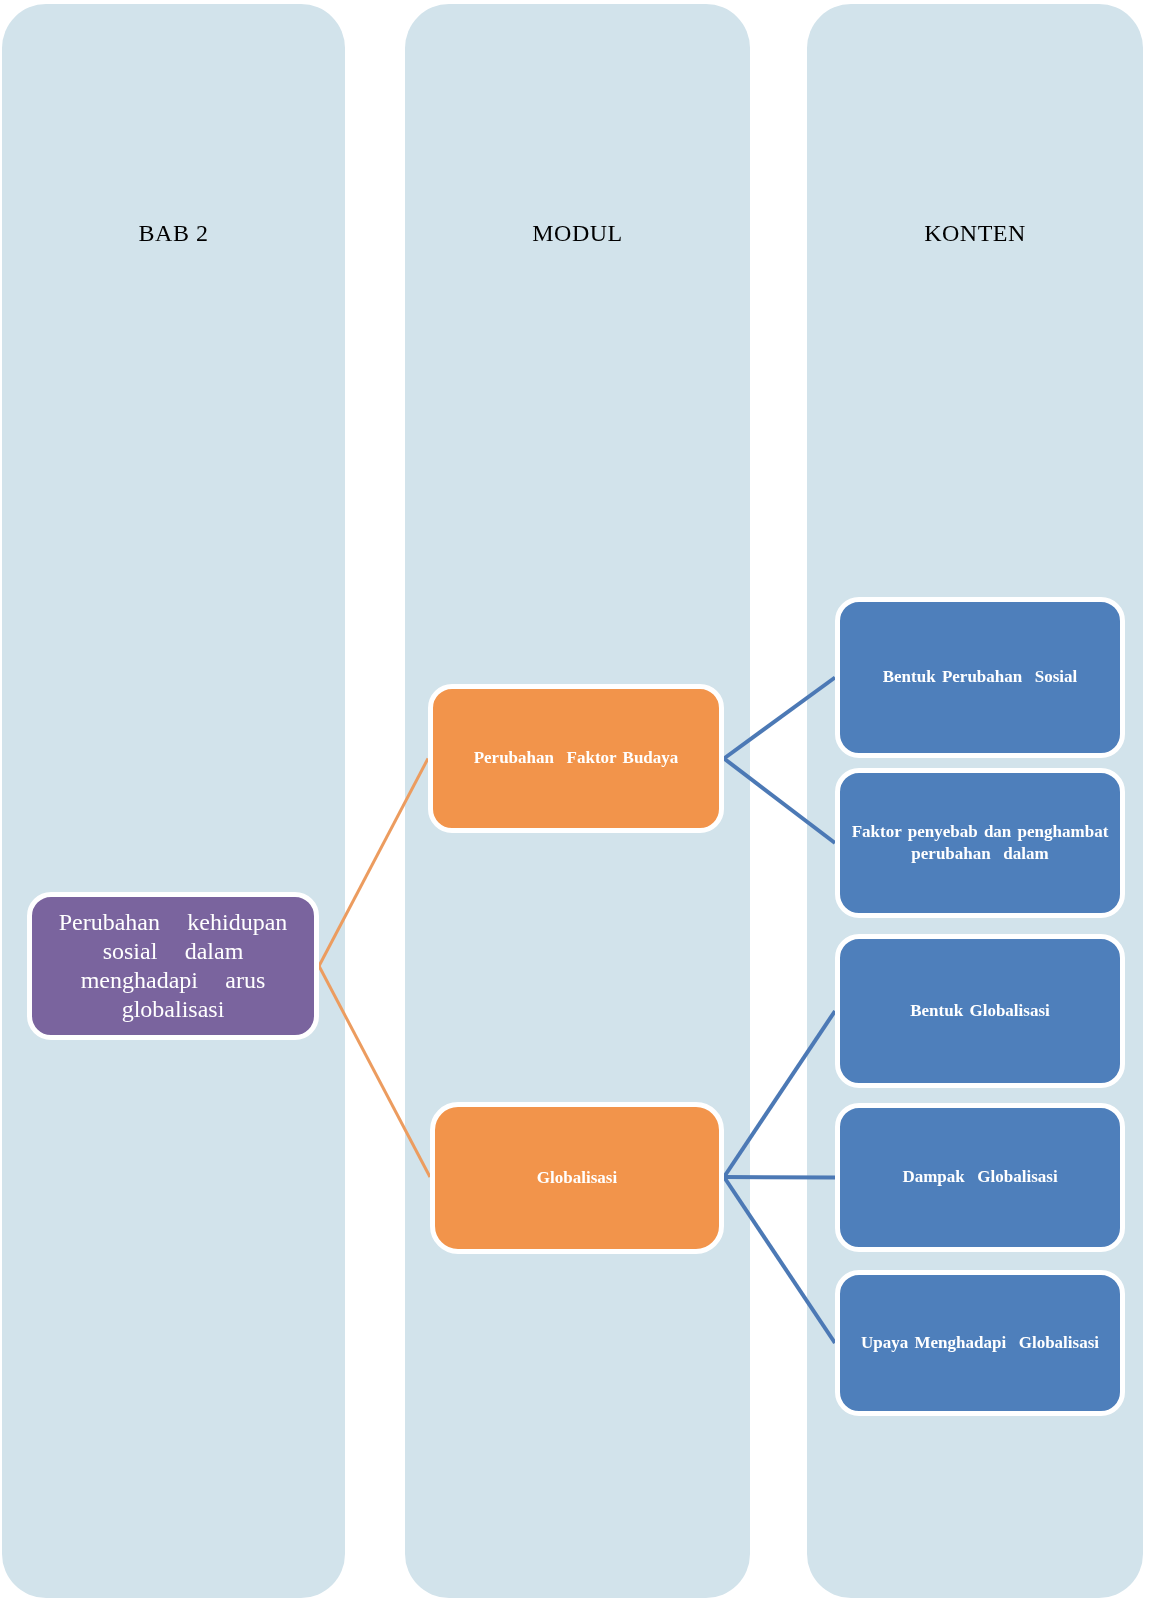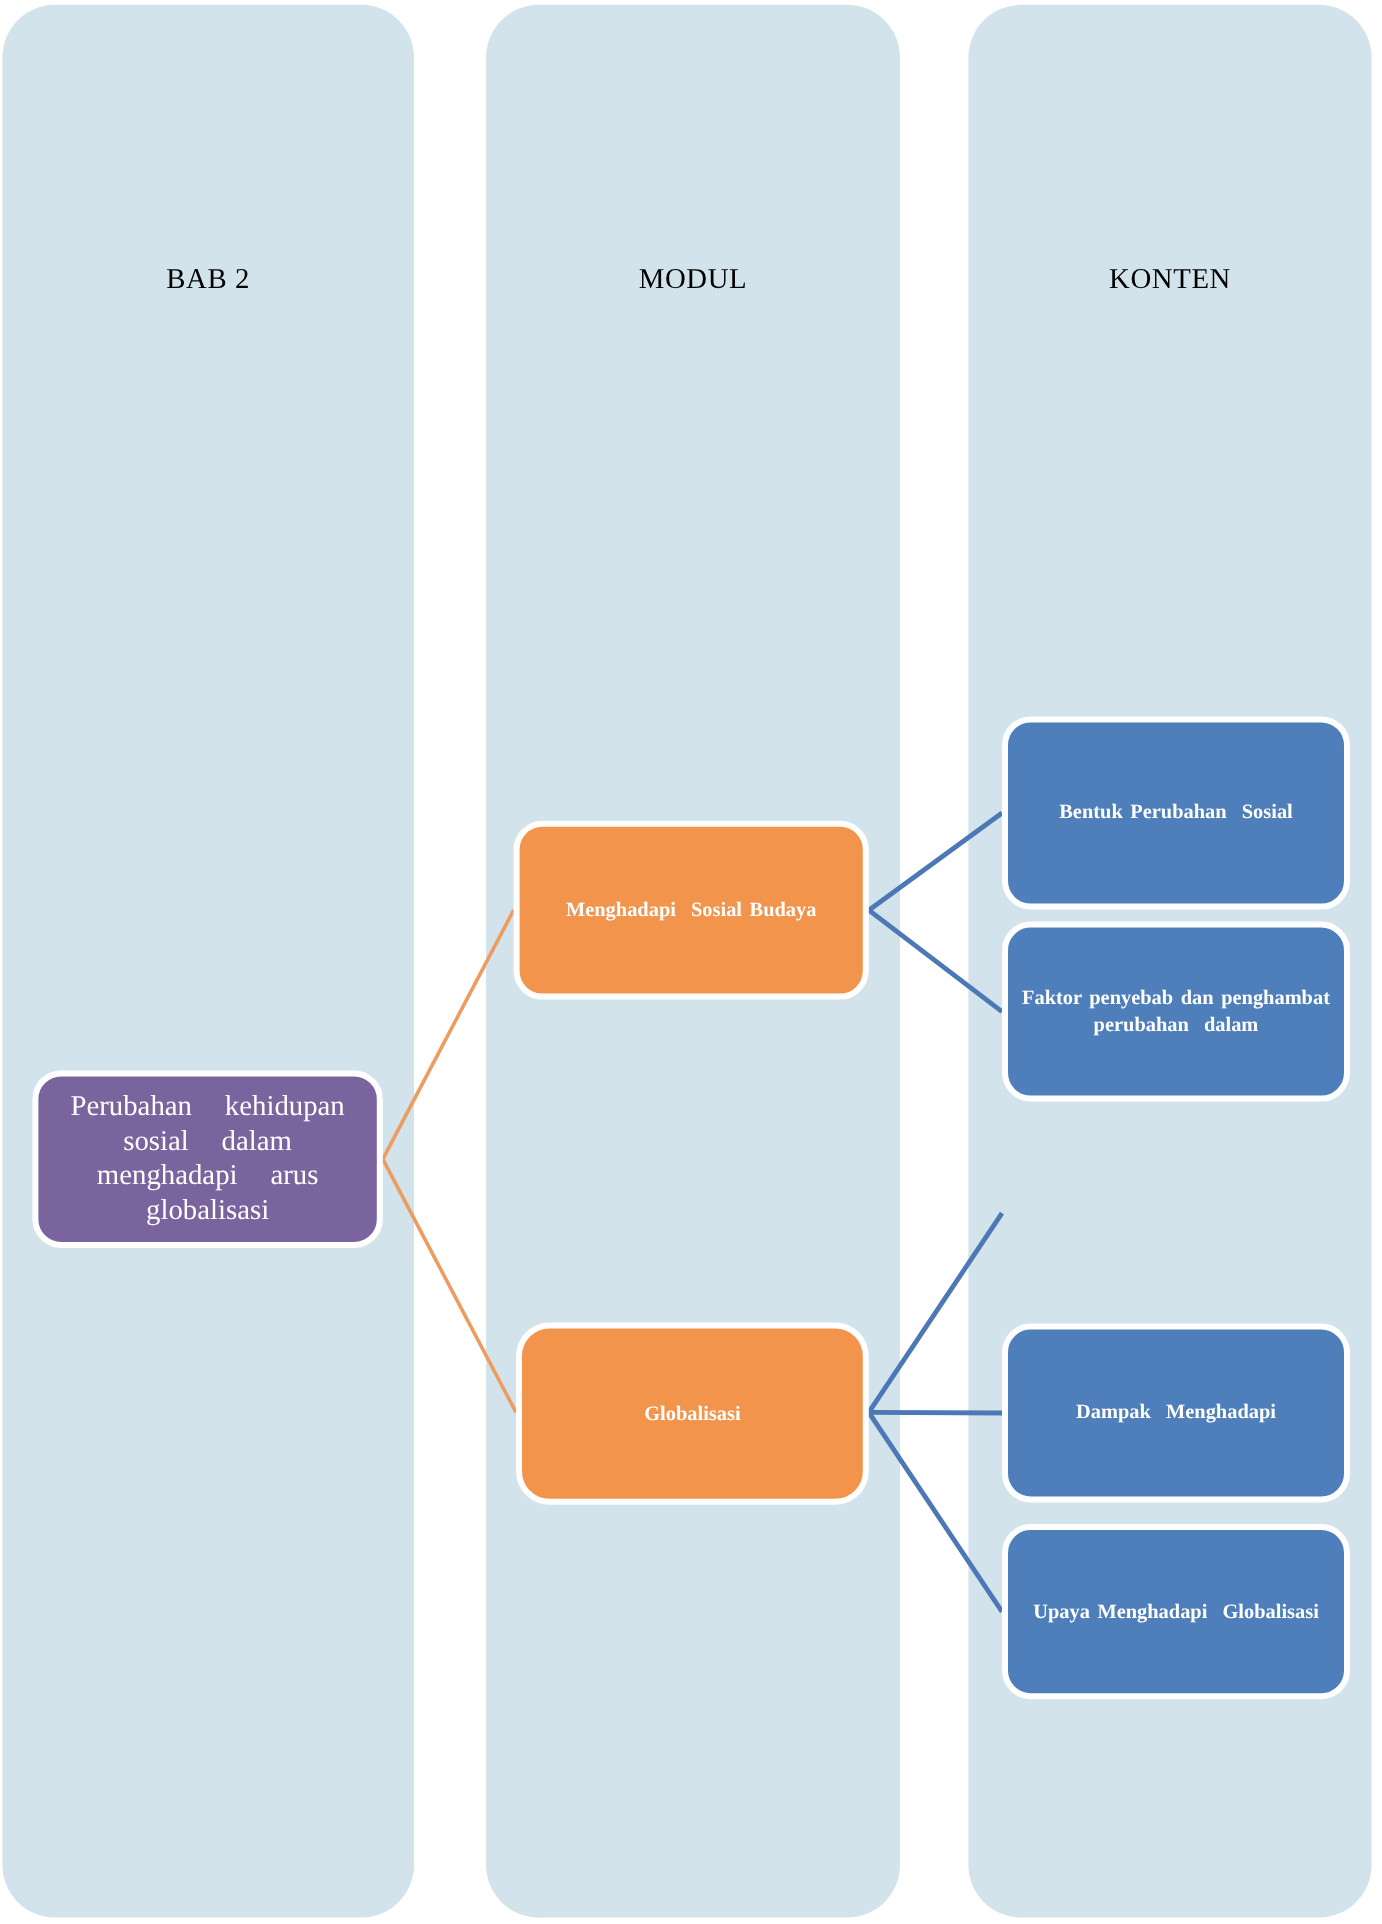--- a/index.html
+++ b/index.html
@@ -100,27 +100,28 @@
       <line x1="724" y1="758.5" x2="835" y2="677.5" stroke="#4C79B5" stroke-width="4"></line>
       <line x1="724" y1="758.5" x2="835" y2="843" stroke="#4C79B5" stroke-width="4"></line>
       <line x1="724" y1="1177" x2="835" y2="1011" stroke="#4C79B5" stroke-width="4"></line>
       <line x1="724" y1="1177" x2="835" y2="1177.5" stroke="#4C79B5" stroke-width="4"></line>
       <line x1="724" y1="1177" x2="835" y2="1343" stroke="#4C79B5" stroke-width="4"></line>
     </svg>
 
   <div class="node" id="node-root" style="background: rgb(122, 100, 158);">Perubahan  kehidupan  sosial  dalam
 menghadapi  arus  globalisasi</div>
 
-  <div class="node" id="node-modul-1" style="background: rgb(242, 148, 75);">Menghadapi  Sosial Budaya</div>
+  <div class="node" id="node-modul-1" style="background: rgb(242, 148, 75);">Perubahan  Faktor Budaya</div>
 
   <div class="node" id="node-modul-2" style="background: rgb(242, 148, 75);">Globalisasi</div>
 
   <div class="node" id="node-konten-1" style="background: rgb(78, 127, 187);">Bentuk Perubahan  Sosial</div>
 
   <div class="node" id="node-konten-2" style="background: rgb(78, 127, 187);">Faktor penyebab dan penghambat
 perubahan  dalam</div>
 
+  <div class="node" id="node-konten-3" style="background: rgb(78, 127, 187);">Bentuk Globalisasi</div>
 
-  <div class="node" id="node-konten-4" style="background: rgb(78, 127, 187);">Dampak  Menghadapi</div>
+  <div class="node" id="node-konten-4" style="background: rgb(78, 127, 187);">Dampak  Globalisasi</div>
 
   <div class="node" id="node-konten-5" style="background: rgb(78, 127, 187);">Upaya Menghadapi  Globalisasi</div>
 
 </div>
 
 </body></html>

